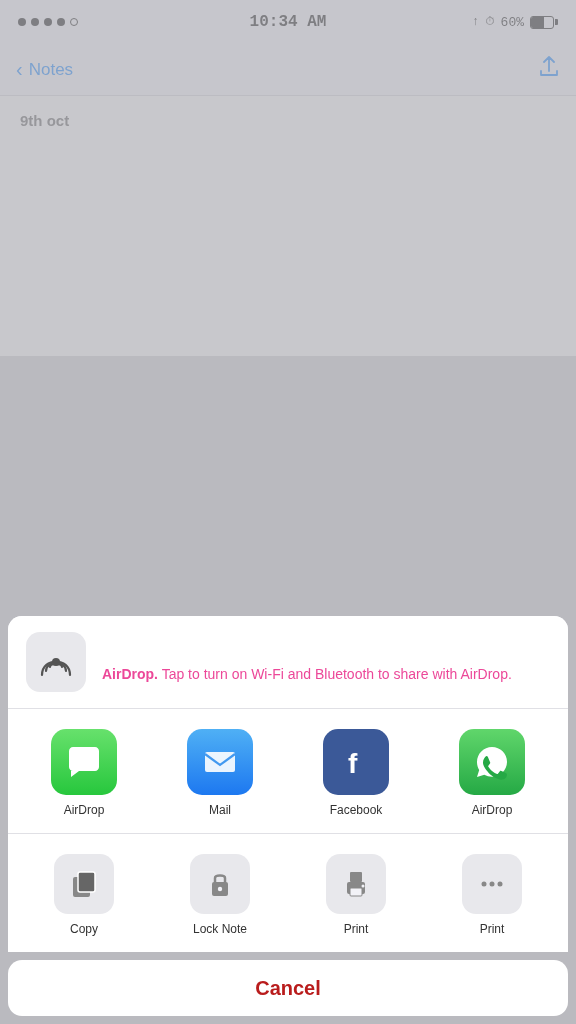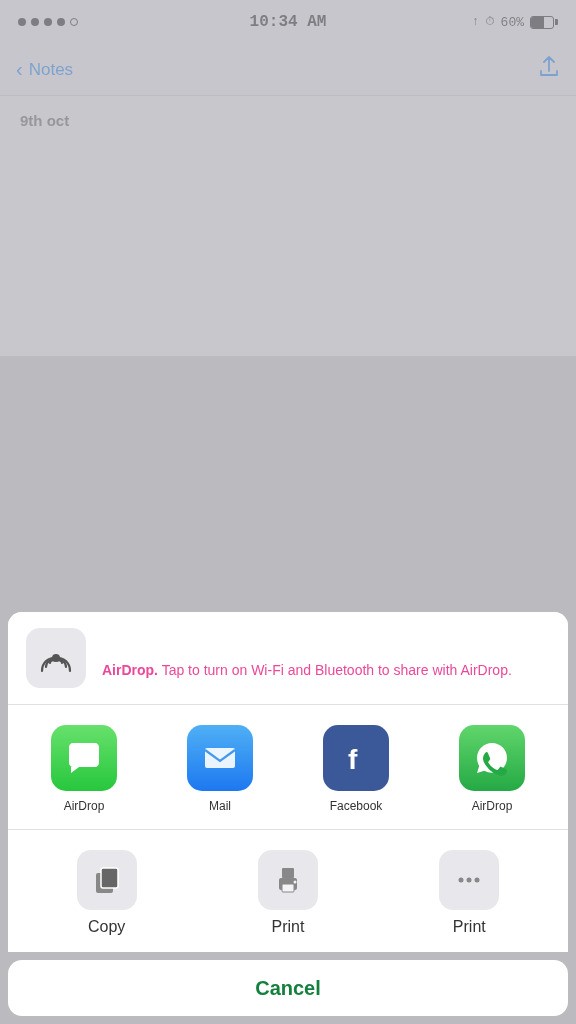--- a/index.html
+++ b/index.html
@@ -244,40 +244,40 @@
     .action-icon {
       width: 60px;
       height: 60px;
       background: #e8e8ec;
       border-radius: 14px;
       display: flex;
       align-items: center;
       justify-content: center;
     }
     .action-label {
-      font-size: 16px;
+      font-size: 12px;
       color: #333;
       text-align: center;
     }
 
     
     .cancel-button {
       background: #fff;
       border-radius: 14px;
       margin: 0 8px 8px;
       height: 56px;
       display: flex;
       align-items: center;
       justify-content: center;
       cursor: pointer;
     }
     .cancel-label {
       font-size: 20px;
       font-weight: 600;
-      color: #15803d;
+      color: #b91c1c;
     }
   </style>
 </head>
 <body>
 
 <div class="status-bar">
   <div class="status-left">
     <div class="dot"></div>
     <div class="dot"></div>
     <div class="dot"></div>
@@ -383,20 +383,30 @@
       <div class="action-item">
         <div class="action-icon">
           <svg width="32" height="32" viewBox="0 0 32 32" fill="none">
             <rect x="5" y="9" width="17" height="20" rx="2" fill="#888"></rect>
             <rect x="10" y="4" width="17" height="20" rx="2" fill="#666" stroke="#fff" stroke-width="1.5"></rect>
           </svg>
         </div>
         <span class="action-label">Copy</span>
       </div>
 
+      <div class="action-item">
+        <div class="action-icon">
+          <svg width="32" height="32" viewBox="0 0 32 32" fill="none">
+            <rect x="8" y="14" width="16" height="14" rx="2" fill="#888"></rect>
+            <path d="M11 14V10C11 6.7 21 6.7 21 10V14" stroke="#888" stroke-width="2.5" fill="none" stroke-linecap="round"></path>
+            <circle cx="16" cy="21" r="2.2" fill="#f2f2f7"></circle>
+          </svg>
+        </div>
+        <span class="action-label">Lock Note</span>
+      </div>
 
       <div class="action-item">
         <div class="action-icon">
           <svg width="32" height="32" viewBox="0 0 32 32" fill="none">
             <rect x="7" y="14" width="18" height="12" rx="2" fill="#888"></rect>
             <rect x="10" y="4" width="12" height="10" rx="1" fill="#888"></rect>
             <rect x="10" y="20" width="12" height="8" rx="1" fill="#f2f2f7" stroke="#888" stroke-width="1"></rect>
             <circle cx="23" cy="18" r="1.5" fill="#f2f2f7"></circle>
           </svg>
         </div>

